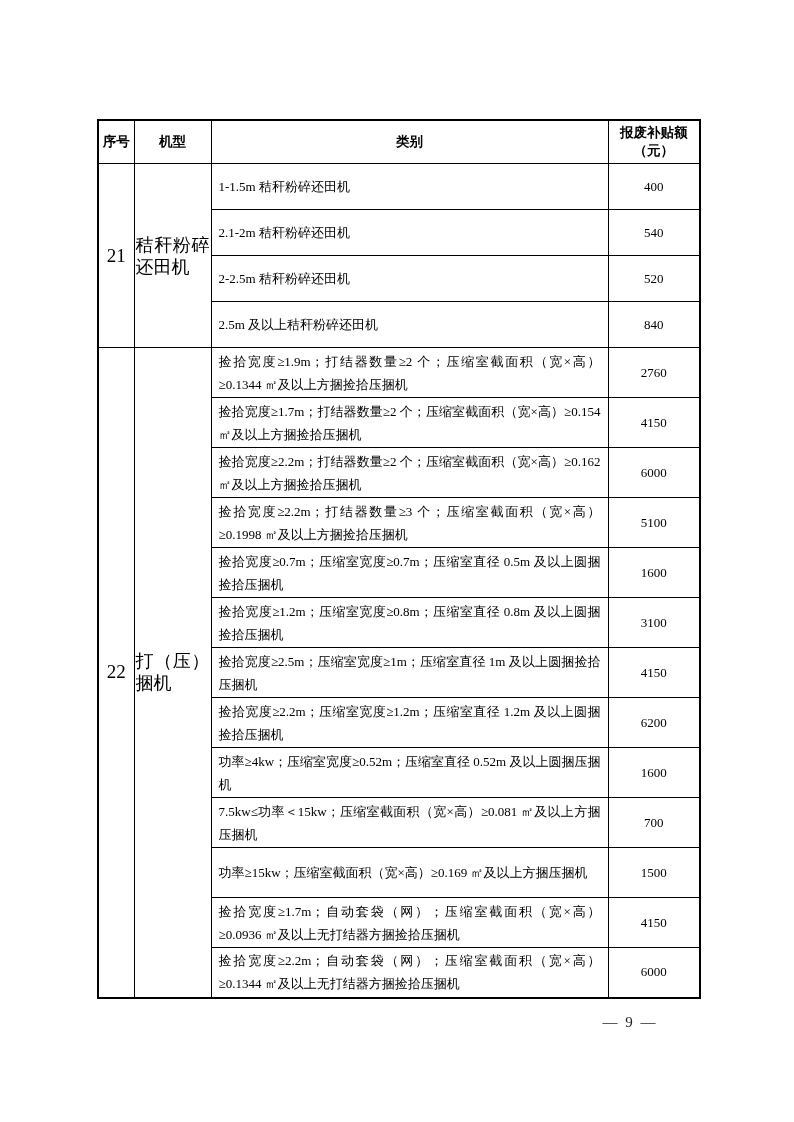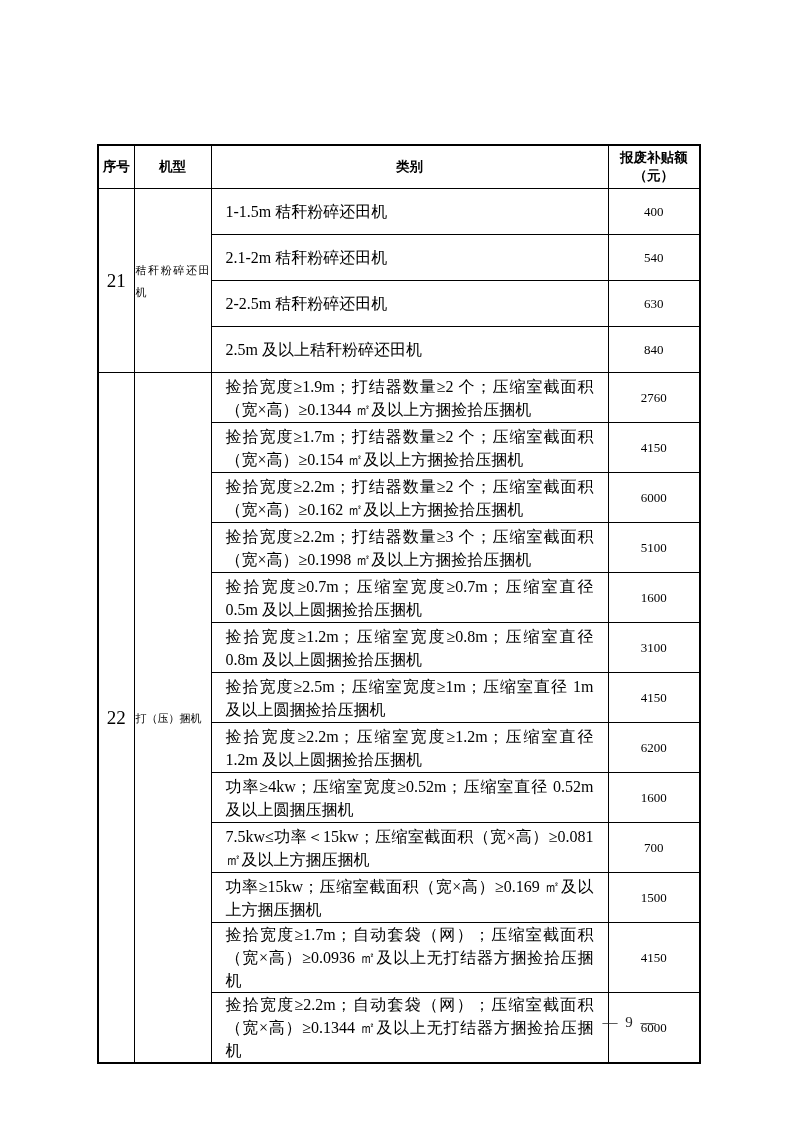--- a/index.html
+++ b/index.html
@@ -12,21 +12,21 @@
     width: 794px;
     height: 1122px;
     background: #ffffff;
     font-family: "Liberation Serif", "DejaVu Serif", serif;
     color: #000000;
     overflow: hidden;
   }
   table.subsidy {
     position: absolute;
     left: 97px;
-    top: 144px;
+    top: 119px;
     width: 602px;
     border-collapse: collapse;
     table-layout: fixed;
     border: 2px solid #000000;
     font-family: Liberation Serif, serif;
   }
   table.subsidy th, table.subsidy td {
     border: 1px solid #000000;
     vertical-align: middle;
     overflow: hidden;
@@ -46,28 +46,28 @@
   }
   tr.g21 { height: 46px; }
   tr.g22 { height: 50px; }
 
   td.no {
     text-align: center;
     font-size: 19px;
   }
   td.machine {
     padding: 8px 1px;
-    font-size: 11px;
+    font-size: 18px;
     line-height: 22px;
     text-align: justify;
     text-justify: inter-character;
   }
   td.cat {
-    padding: 0 14px;
-    font-size: 16px;
+    padding: 0 7px;
+    font-size: 13px;
     line-height: 23px;
     text-align: justify;
     text-justify: inter-character;
     margin-top: 12px;
   }
   td.amt {
     text-align: center;
     font-size: 13px;
   }
   .pageno {
@@ -112,21 +112,21 @@
         <td class="machine" rowspan="4">秸秆粉碎还田机</td>
         <td class="cat">1-1.5m 秸秆粉碎还田机</td>
         <td class="amt">400</td>
       </tr>
       <tr class="g21">
         <td class="cat">2.1-2m 秸秆粉碎还田机</td>
         <td class="amt">540</td>
       </tr>
       <tr class="g21">
         <td class="cat">2-2.5m 秸秆粉碎还田机</td>
-        <td class="amt">630</td>
+        <td class="amt">520</td>
       </tr>
       <tr class="g21">
         <td class="cat">2.5m 及以上秸秆粉碎还田机</td>
         <td class="amt">840</td>
       </tr>
 
       <tr class="g22">
         <td class="no" rowspan="13">22</td>
         <td class="machine" rowspan="13">打（压）捆机</td>
         <td class="cat">捡拾宽度≥1.9m；打结器数量≥2 个；压缩室截面积（宽×高）≥0.1344 ㎡及以上方捆捡拾压捆机</td>

